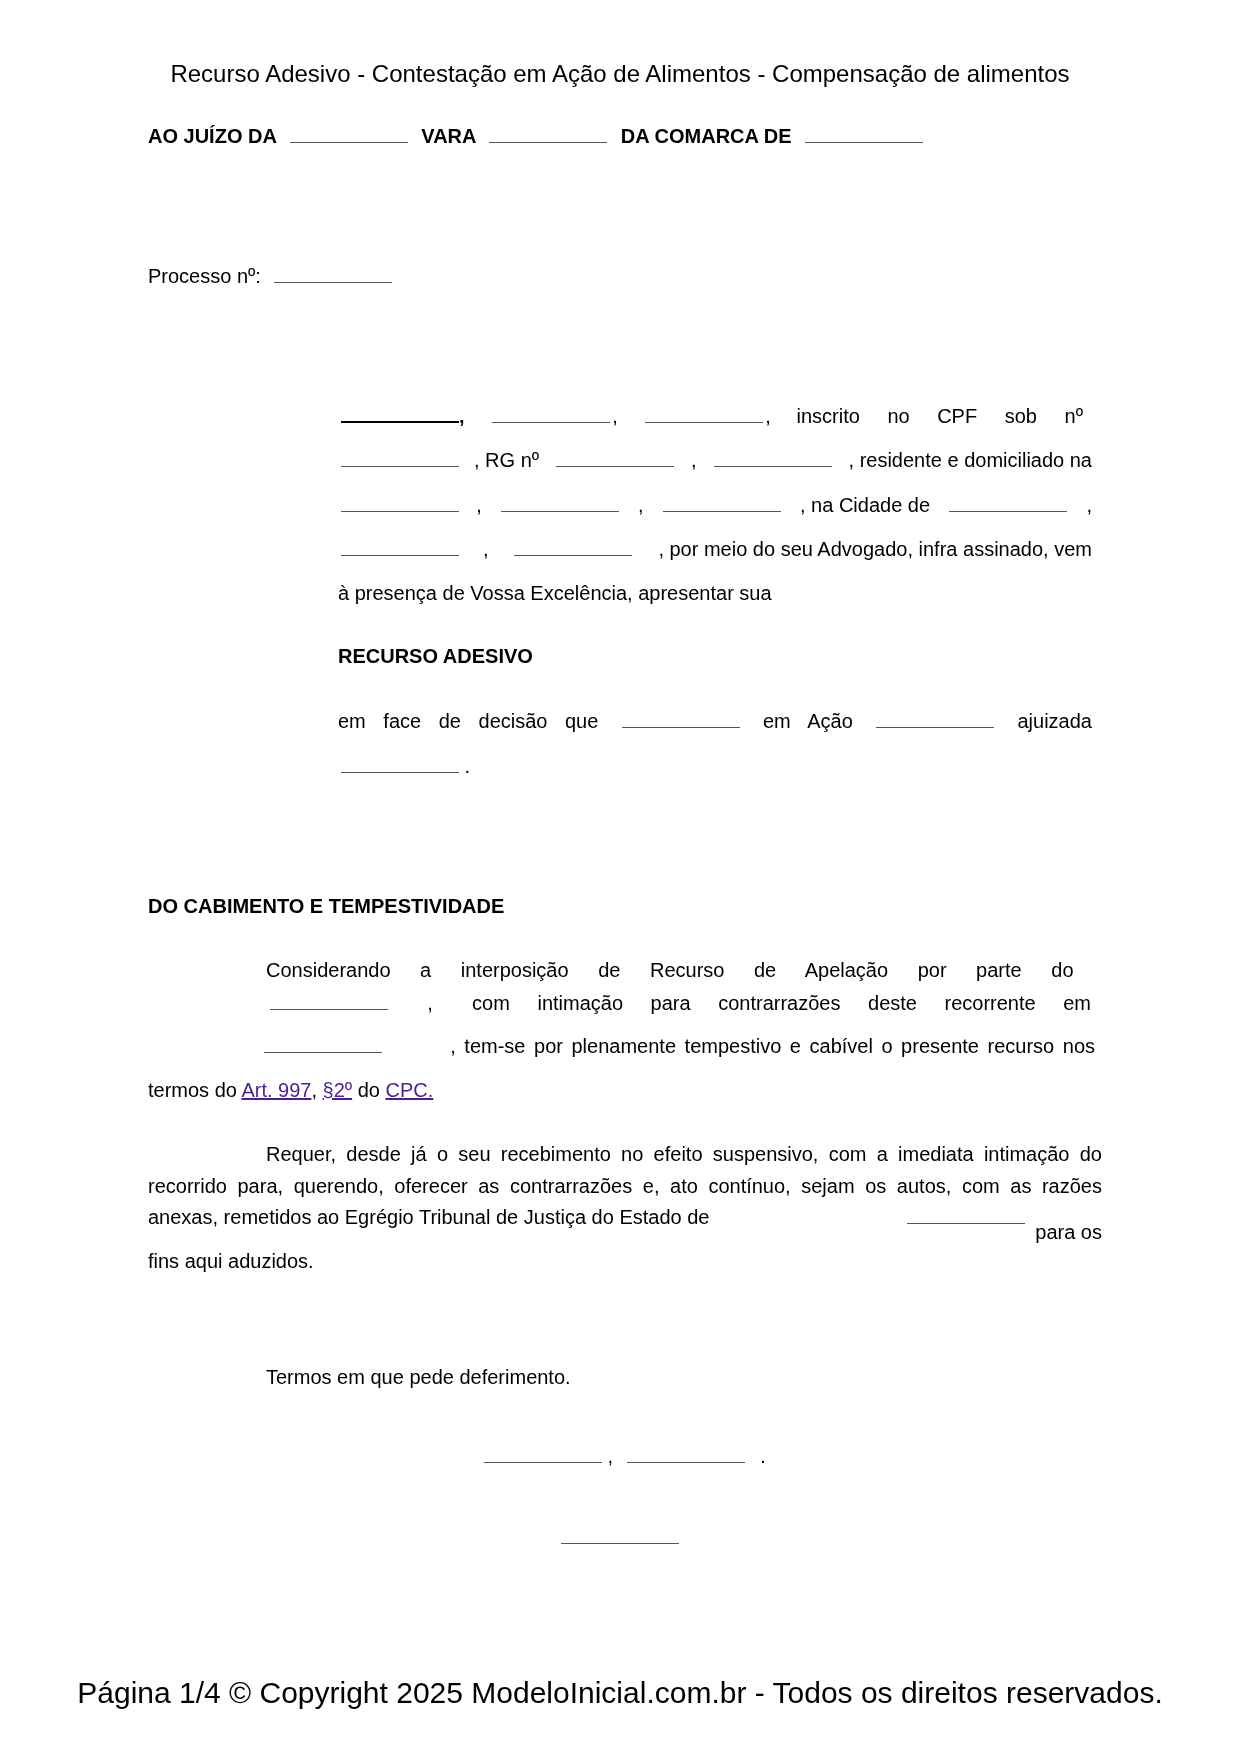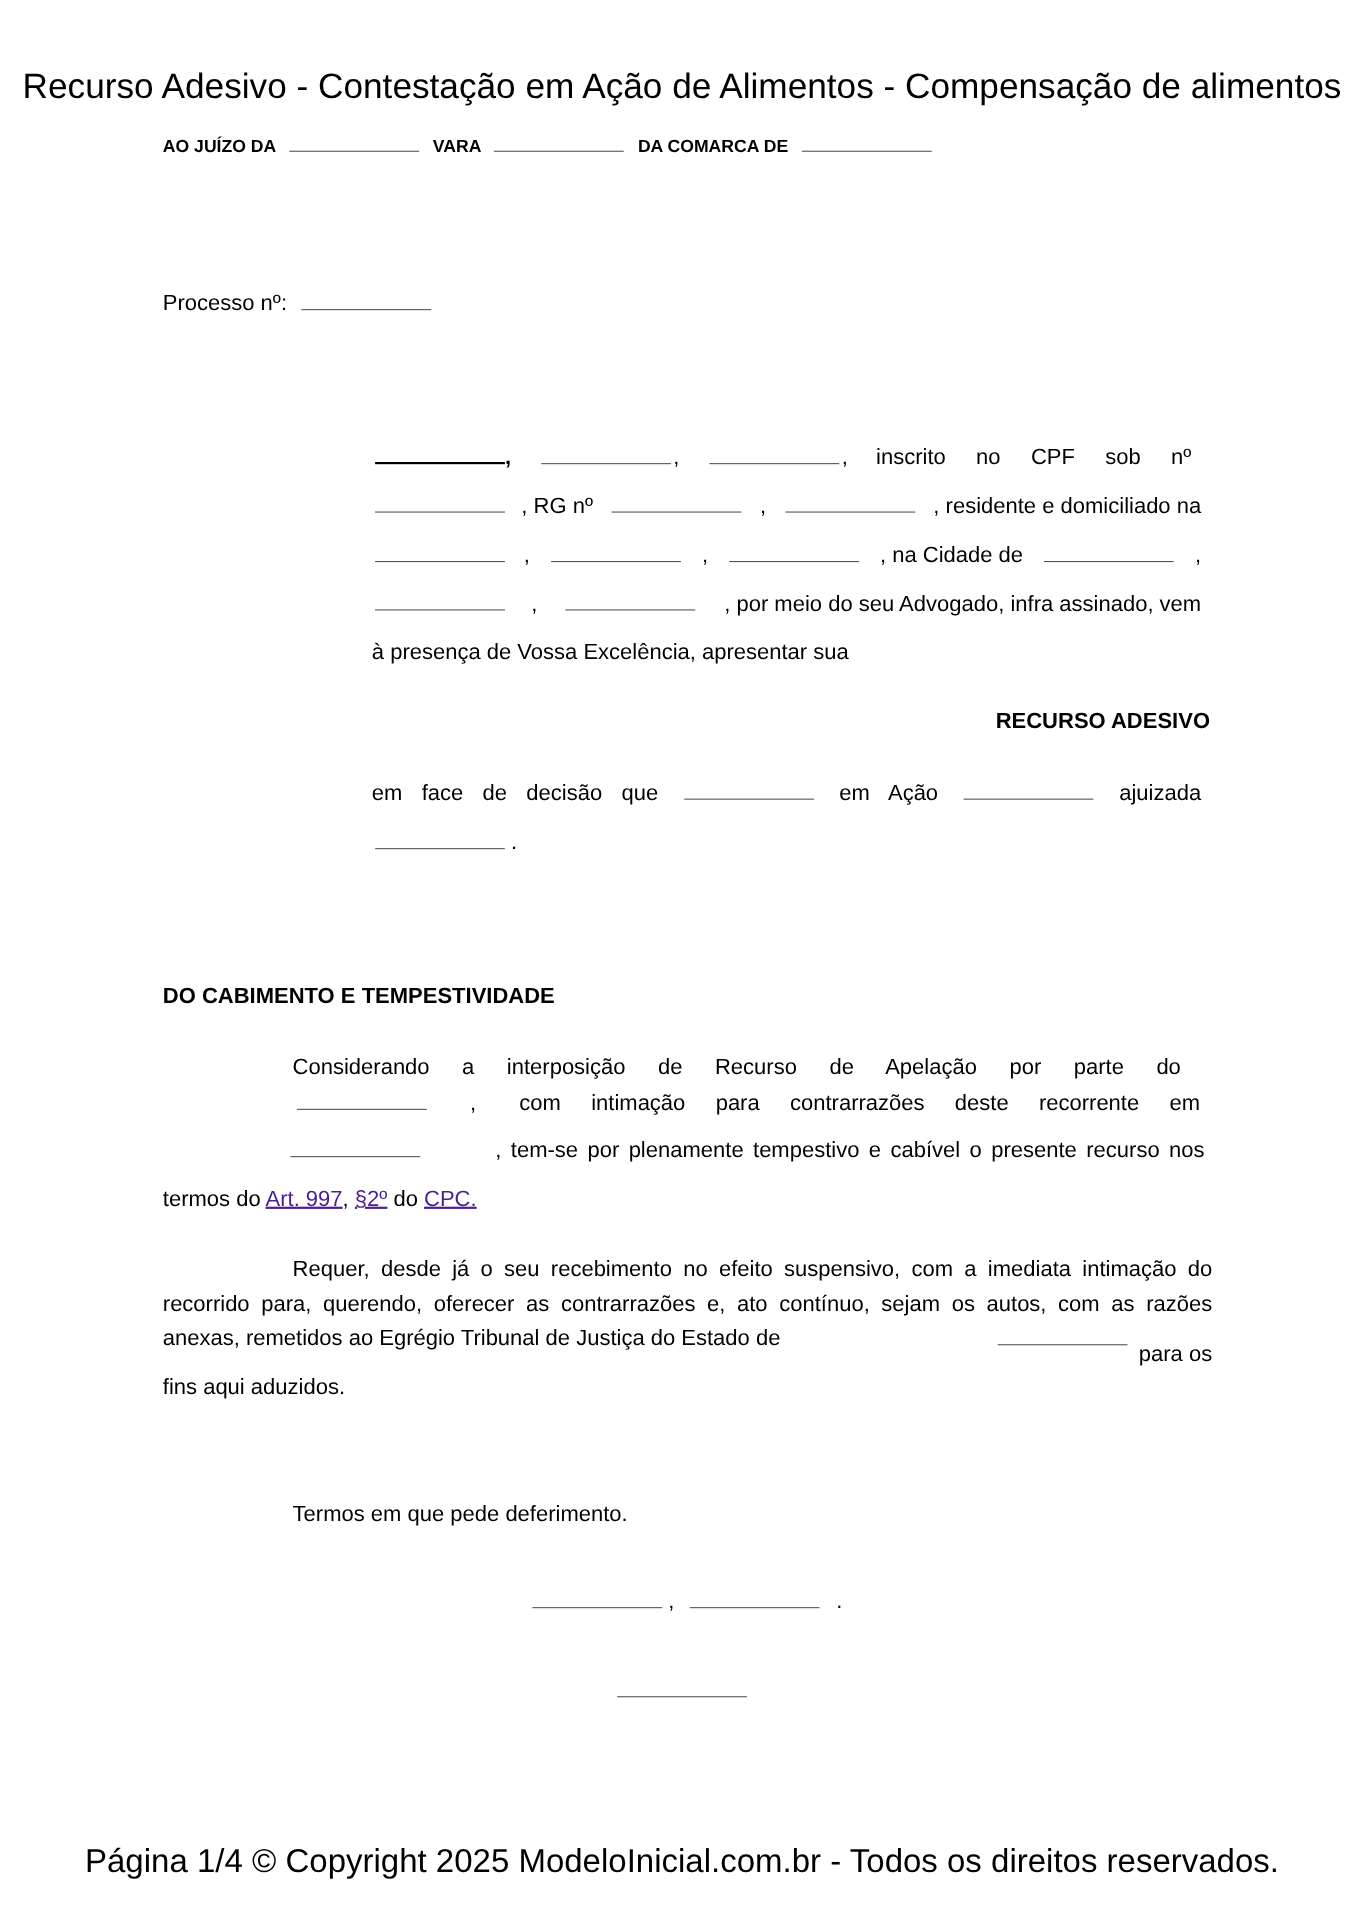--- a/index.html
+++ b/index.html
@@ -1,39 +1,39 @@
 <!DOCTYPE html>
 <html><head>
   <meta charset="utf-8">
   <style>
     html, body { margin: 0; padding: 0; background: #ffffff; }
     body {
       width: 1240px; height: 1754px; position: relative; overflow: hidden;
       font-family: "Liberation Sans", sans-serif; color: #000; font-size: 20px;
     }
     .abs { position: absolute; white-space: nowrap; line-height: 1; }
-    .title { left: 0; width: 1240px; text-align: center; top: 62px; font-size: 32px; }
+    .title { left: 0; width: 1240px; text-align: center; top: 62px; font-size: 24px; }
     .bold { font-weight: bold; }
     .blank {
       display: inline-block; width: 118px; height: 1px; border-bottom: 1px solid #555;
       vertical-align: baseline; margin: 0 2px;
     }
     .blank.strong { border-bottom: 2px solid #000; }
     .line { position: absolute; display: flex; justify-content: space-between; align-items: baseline; white-space: nowrap; line-height: 1; }
     .link { color: #4c1d95; text-decoration: underline; cursor: pointer; }
     .footer { left: 0; width: 1240px; text-align: center; top: 1678px; font-size: 30px; }
   </style>
 </head>
 <body>
 
 <div>
 
   <div class="abs title">Recurso Adesivo - Contestação em Ação de Alimentos - Compensação de alimentos</div>
 
-  <div class="abs bold" style="left:148px; top:126px; font-size:16px;">
+  <div class="abs bold" style="left:148px; top:126px; font-size:20px;">
     <span>AO JUÍZO DA</span>
     <span class="blank" style="width:118px; margin:0 8px;"></span>
     <span>VARA</span>
     <span class="blank" style="width:118px; margin:0 8px;"></span>
     <span>DA COMARCA DE</span>
     <span class="blank" style="width:118px; margin:0 8px;"></span>
   </div>
 
   <div class="abs" style="left:148px; top:266px;">
     <span>Processo nº:</span>
@@ -69,21 +69,21 @@
 
   <div class="line" style="left:341px; width:751px; top:539px;">
     <span class="blank" style="margin:0;"></span>
     <span>,</span>
     <span class="blank"></span>
     <span>, por meio do seu Advogado, infra assinado, vem</span>
   </div>
 
   <div class="abs" style="left:338px; top:583px;">à presença de Vossa Excelência, apresentar sua</div>
 
-  <div class="abs bold" style="left:338px; width:762px; text-align:right; top:646px;">RECURSO ADESIVO</div>
+  <div class="abs bold" style="left:338px; width:762px; text-align:left; top:646px;">RECURSO ADESIVO</div>
 
   <div class="line" style="left:338px; width:754px; top:711px;">
     <span style="word-spacing:12px;">em face de decisão que</span>
     <span class="blank"></span>
     <span style="word-spacing:12px;">em Ação</span>
     <span class="blank"></span>
     <span>ajuizada</span>
   </div>
 
   <div class="abs" style="left:341px; top:756px;">

